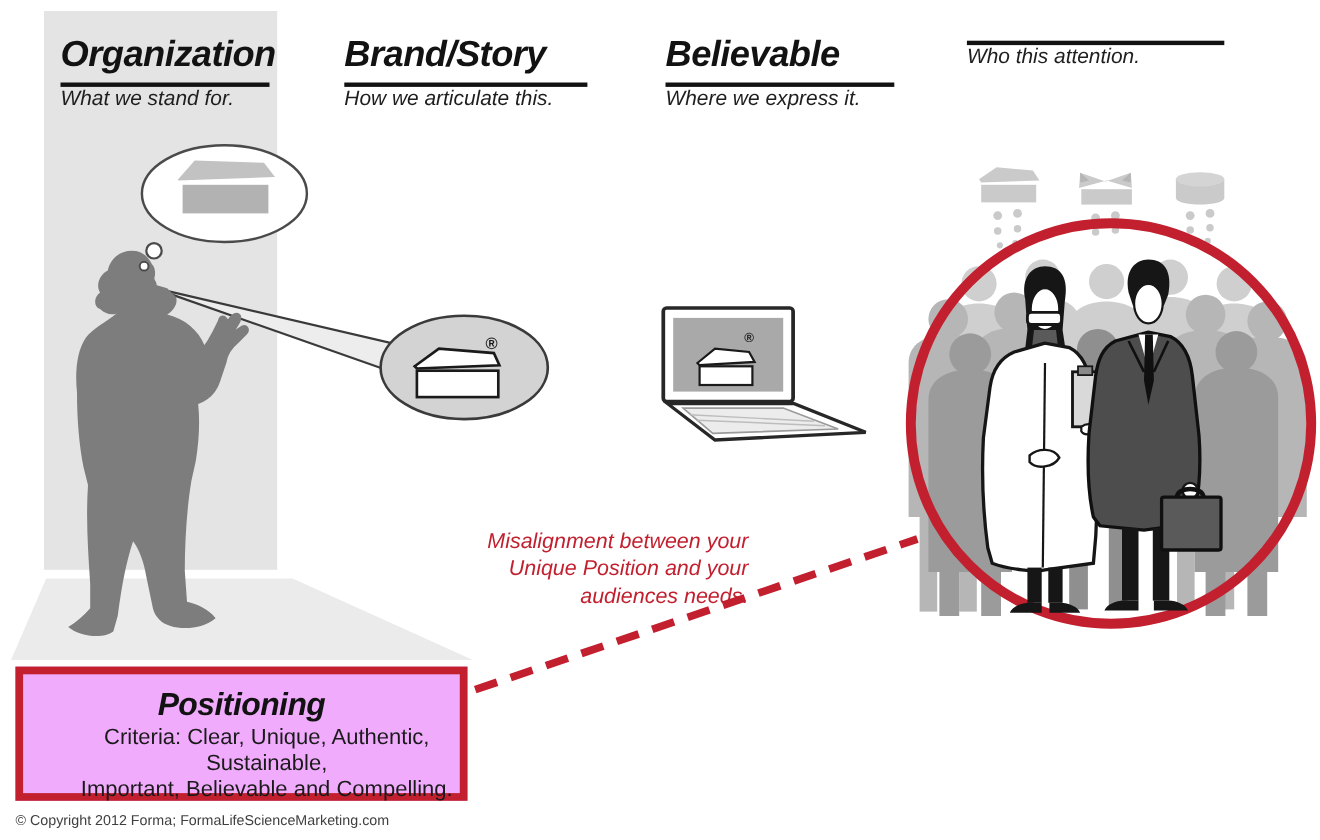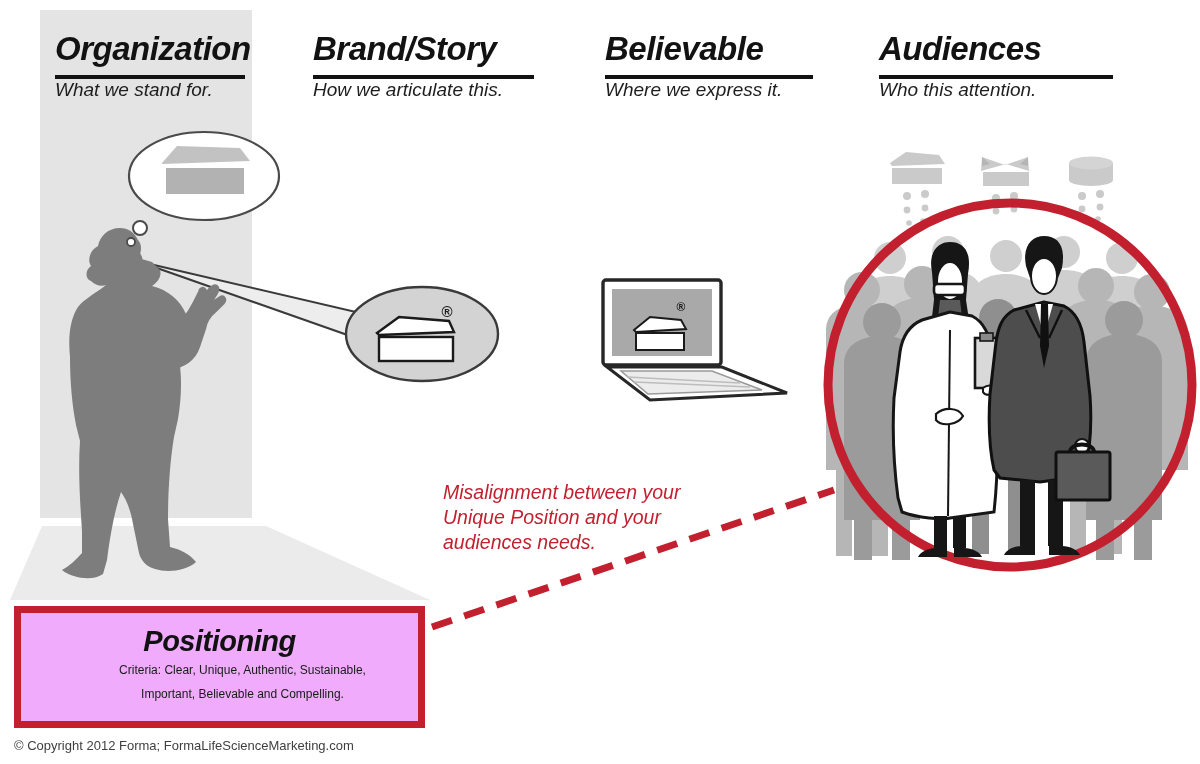--- a/index.html
+++ b/index.html
@@ -12,28 +12,28 @@
   .col-header{position:absolute;top:30px;z-index:2;}
   .col-title{font-style:italic;font-weight:bold;font-size:33px;color:#121212;letter-spacing:-0.5px;white-space:nowrap;}
   .col-rule{height:4px;background:#121212;margin-top:7px;}
   .col-sub{font-style:italic;font-size:19px;color:#1e1e1e;margin-top:0;white-space:nowrap;}
   #col-organization{left:55px;}  #col-organization .col-rule{width:190px;}
   #col-brand{left:313px;}        #col-brand .col-rule{width:221px;}
   #col-touchpoints{left:605px;}  #col-touchpoints .col-rule{width:208px;}
   #col-audiences{left:879px;}    #col-audiences .col-rule{width:234px;}
   #annotation{
     position:absolute;left:443px;top:480px;z-index:2;
-    font-style:italic;font-size:19.5px;line-height:25px;color:#c2202f;
+    font-style:italic;font-size:19.5px;line-height:25px;color:#c2202f;text-align:right;
   }
   #positioning-box{
     position:absolute;left:14px;top:606px;width:397px;height:108px;z-index:2;
     background:#f0abfc;border:7px solid #c2202f;text-align:center;
   }
   #positioning-title{font-style:italic;font-weight:bold;font-size:29px;color:#121212;margin-top:12px;letter-spacing:-0.5px;}
-  .criteria-line{font-size:12px;color:#1a1a1a;line-height:24px;margin-left:46px;}
+  .criteria-line{font-size:20px;color:#1a1a1a;line-height:24px;margin-left:46px;}
   .criteria-line:first-of-type{margin-top:7px;}
   #copyright{
     position:absolute;left:14px;top:738px;z-index:2;
     font-size:13px;color:#3f3f3f;
   }
 </style>
 </head>
 <body>
 
 <div id="canvas">
@@ -239,21 +239,20 @@
     <div class="col-title">Brand/Story</div>
     <div class="col-rule"></div>
     <div class="col-sub">How we articulate this.</div>
   </div>
   <div class="col-header" id="col-touchpoints">
     <div class="col-title">Believable</div>
     <div class="col-rule"></div>
     <div class="col-sub">Where we express it.</div>
   </div>
   <div class="col-header" id="col-audiences">
-    <div class="col-title">Audiences</div>
     <div class="col-rule"></div>
     <div class="col-sub">Who this attention.</div>
   </div>
 
   <div id="annotation">
     <div>Misalignment between your</div>
     <div>Unique Position and your</div>
     <div>audiences needs.</div>
   </div>
 

